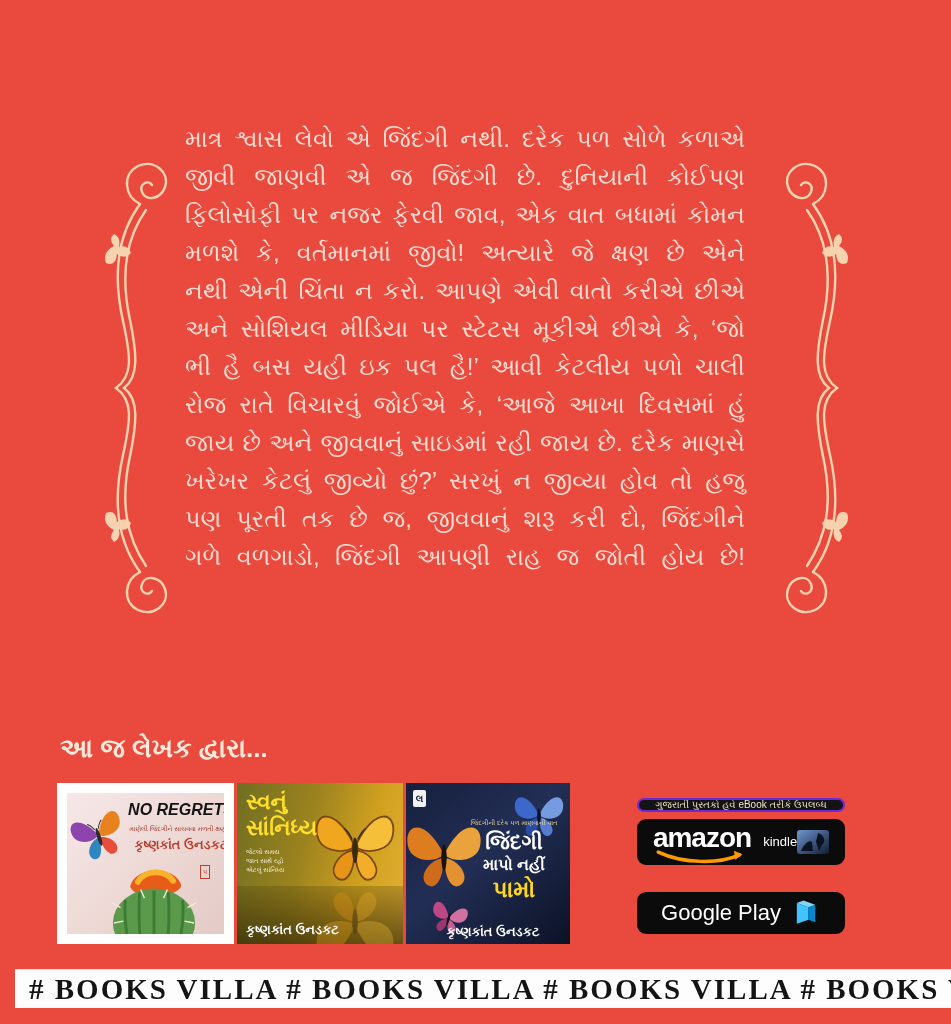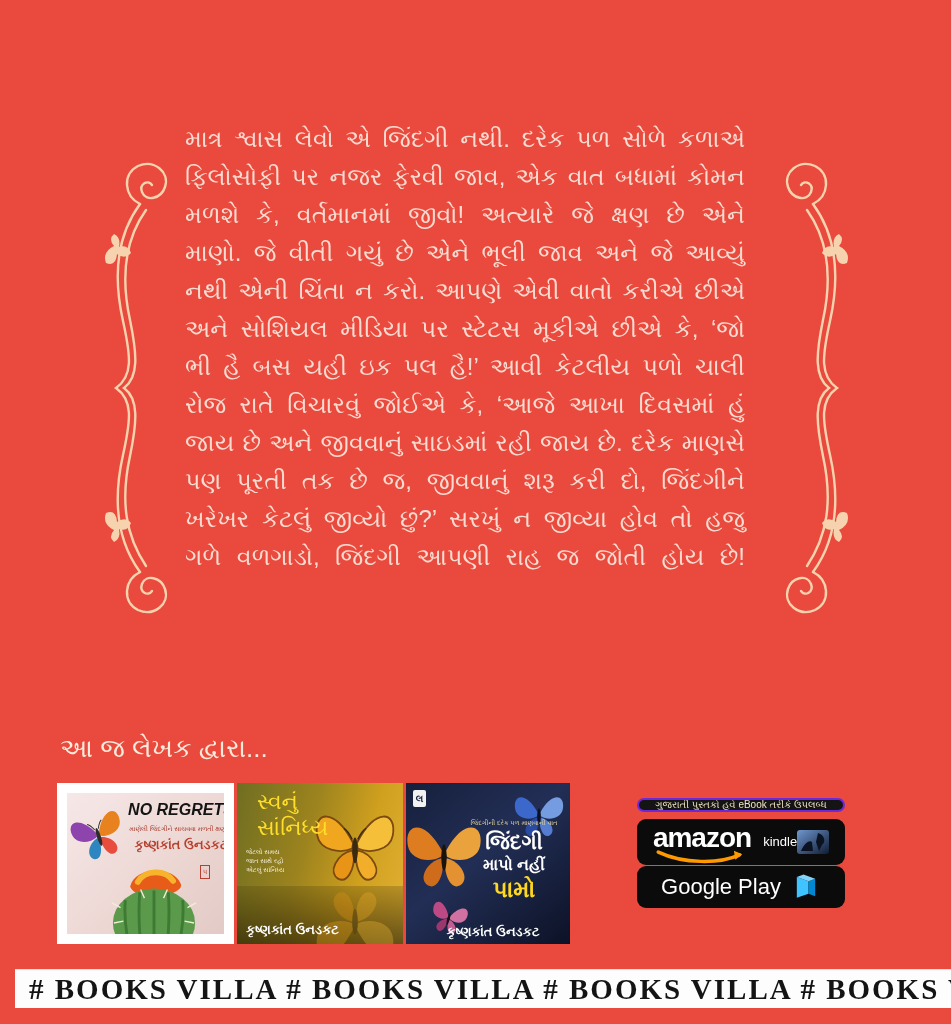--- a/index.html
+++ b/index.html
@@ -9,39 +9,39 @@
   
   .ornament{position:absolute;top:158px;width:95px;height:460px;}
   .ornament.left{left:80px;}
   .ornament.right{right:78px;transform:scaleX(-1);}
 
   
   .para{position:absolute;left:185px;top:120px;width:560px;color:#F8DCD2;}
   .para .pline{height:38px;line-height:38px;font-size:24px;text-align:justify;text-align-last:justify;white-space:nowrap;overflow:visible;}
 
   
-  .same-author{position:absolute;left:60px;top:733px;font-size:26px;font-weight:normal;color:#FAEADB;}
+  .same-author{position:absolute;left:60px;top:733px;font-size:26px;font-weight:bold;color:#FAEADB;}
 
   .books-row{position:absolute;left:57px;top:783px;height:161px;}
   .book{position:absolute;top:0;height:161px;box-sizing:border-box;overflow:hidden;}
 
   
   .book1{left:0;width:177px;background:#ffffff;padding:10px;}
   .book1 .inner{position:relative;width:100%;height:100%;background:linear-gradient(135deg,#f6e8e8 0%,#ecd6d2 60%,#e3cac6 100%);overflow:hidden;}
   .book1 .bfly{position:absolute;left:0px;top:10px;width:62px;height:62px;transform:rotate(-18deg);}
   .book1 .t1{position:absolute;left:58px;top:8px;width:112px;text-align:center;font-style:italic;font-weight:bold;font-size:16px;color:#141414;letter-spacing:0px;}
   .book1 .tag{position:absolute;left:58px;top:32px;width:112px;text-align:center;font-size:6.5px;color:#a33326;}
   .book1 .auth{position:absolute;left:58px;top:44px;width:112px;text-align:center;font-size:13px;font-weight:bold;color:#b8402f;}
   .book1 .mark{position:absolute;right:14px;top:72px;width:8px;height:12px;border:1px solid #b8402f;font-size:7px;color:#b8402f;text-align:center;line-height:12px;}
   .book1 .cactus{position:absolute;left:24px;bottom:-4px;width:126px;height:80px;}
 
   
   .book2{left:180px;width:166px;background:linear-gradient(105deg,#6f6e22 0%,#9c831e 40%,#cf9f1e 70%,#e3b236 100%);}
   .book2 .reflect-zone{position:absolute;left:0;bottom:0;width:100%;height:58px;background:linear-gradient(180deg,rgba(70,60,10,0.25),rgba(35,28,4,0.65));}
-  .book2 .t1{position:absolute;left:20px;top:6px;font-size:22px;font-weight:normal;color:#FFDF2B;line-height:26px;}
+  .book2 .t1{position:absolute;left:9px;top:6px;font-size:22px;font-weight:bold;color:#FFDF2B;line-height:26px;}
   .book2 .tag{position:absolute;left:9px;top:64px;font-size:6.5px;color:#f7f2dc;line-height:9px;}
   .book2 .bfly{position:absolute;right:0px;top:14px;width:96px;height:92px;}
   .book2 .bfly-ref{position:absolute;right:0px;top:100px;width:96px;height:92px;transform:scaleY(-1);opacity:0.32;}
   .book2 .auth{position:absolute;left:9px;bottom:6px;font-size:13px;font-weight:bold;color:#ffffff;}
 
   
   .book3{left:349px;width:164px;background:linear-gradient(140deg,#16203d 0%,#222e55 45%,#0c1226 100%);}
   .book3 .logo{position:absolute;left:7px;top:7px;width:13px;height:17px;background:#f2f2f2;border-radius:2px;font-size:10px;color:#16203d;text-align:center;line-height:17px;font-weight:bold;}
   .book3 .bfly-or{position:absolute;left:-6px;top:26px;width:88px;height:88px;opacity:.95;}
   .book3 .bfly-bl{position:absolute;right:2px;top:2px;width:58px;height:58px;opacity:.9;}
@@ -51,21 +51,21 @@
   .book3 .t1{font-size:21px;font-weight:bold;color:#ffffff;line-height:24px;}
   .book3 .t2{font-size:16px;font-weight:bold;color:#ffffff;line-height:22px;}
   .book3 .t3{font-size:23px;font-weight:bold;color:#FFD721;line-height:26px;}
   .book3 .auth{position:absolute;right:2px;bottom:4px;width:150px;text-align:center;font-size:13px;font-weight:bold;color:#ffffff;}
 
   
   .ebook{position:absolute;left:637px;top:798px;width:208px;}
   .avail-pill{box-sizing:border-box;height:14px;background:#141414;border:2px solid #6d28d9;border-radius:14px;display:flex;align-items:center;justify-content:center;font-size:10px;color:#EFE3C0;overflow:hidden;white-space:nowrap;}
   .badge{box-sizing:border-box;background:#0B0B0B;border-radius:9px;display:flex;align-items:center;justify-content:center;}
   .badge.amazon{margin-top:7px;height:46px;gap:12px;}
-  .badge.google{margin-top:1px;height:42px;gap:10px;}
+  .badge.google{margin-top:27px;height:42px;gap:10px;}
   .amz-word{position:relative;height:38px;}
   .amz-word .wm{font-size:28px;font-weight:bold;color:#ffffff;letter-spacing:-1px;line-height:30px;}
   .amz-word svg{position:absolute;left:2px;top:27px;}
   .kindle-blk{display:flex;flex-direction:row;align-items:center;text-align:center;}
   .kindle-blk .kl{font-size:13px;color:#ffffff;margin-bottom:1px;}
   .gp-label{font-size:22px;font-weight:500;color:#ffffff;}
 
   
   .footer-strip{position:absolute;left:15px;right:0;top:969px;height:38px;background:#FDFDFD;display:flex;align-items:center;overflow:hidden;border-top:1px solid #e3e3e3;}
   .footer-strip .ft{font-family:"Liberation Serif",serif;font-weight:bold;font-size:29px;color:#141414;letter-spacing:2px;white-space:nowrap;padding-left:14px;}
@@ -100,30 +100,30 @@
       </g>
       <g fill="#F6D3AE">
         <path d="M34,88 q-12,6 -8,17 q10,4 11,-9 q8,6 14,-1 q-3,-9 -12,-6 q2,-10 -5,-13 q-6,5 0,12 z"></path>
         <path d="M34,372 q-12,-6 -8,-17 q10,-4 11,9 q8,-6 14,1 q-3,9 -12,6 q2,10 -5,13 q-6,-5 0,-12 z"></path>
       </g>
     </svg>
   </div>
 
   <div class="para">
     <div class="pline">માત્ર શ્વાસ લેવો એ જિંદગી નથી. દરેક પળ સોળે કળાએ</div>
+    <div class="pline">જીવી જાણવી એ જ જિંદગી છે. દુનિયાની કોઈપણ</div>
     <div class="pline">ફિલોસોફી પર નજર ફેરવી જાવ, એક વાત બધામાં કોમન</div>
     <div class="pline">મળશે કે, વર્તમાનમાં જીવો! અત્યારે જે ક્ષણ છે એને</div>
-    <div class="pline">માણો. જે વીતી ગયું છે એને ભૂલી જાવ અને જે આવ્યું</div>
     <div class="pline">નથી એની ચિંતા ન કરો. આપણે એવી વાતો કરીએ છીએ</div>
     <div class="pline">અને સોશિયલ મીડિયા પર સ્ટેટસ મૂકીએ છીએ કે, ‘જો</div>
     <div class="pline">ભી હૈ બસ યહી ઇક પલ હૈ!’ આવી કેટલીય પળો ચાલી</div>
     <div class="pline">રોજ રાતે વિચારવું જોઈએ કે, ‘આજે આખા દિવસમાં હું</div>
     <div class="pline">જાય છે અને જીવવાનું સાઇડમાં રહી જાય છે. દરેક માણસે</div>
+    <div class="pline">ખરેખર કેટલું જીવ્યો છું?’ સરખું ન જીવ્યા હોવ તો હજુ</div>
     <div class="pline">પણ પૂરતી તક છે જ, જીવવાનું શરૂ કરી દો, જિંદગીને</div>
-    <div class="pline">ખરેખર કેટલું જીવ્યો છું?’ સરખું ન જીવ્યા હોવ તો હજુ</div>
     <div class="pline">ગળે વળગાડો, જિંદગી આપણી રાહ જ જોતી હોય છે!</div>
   </div>
 
   <div class="same-author">આ જ લેખક દ્વારા...</div>
 
   <div class="books-row">
 
     <div class="book book1">
       <div class="inner">
         <div class="bfly">

